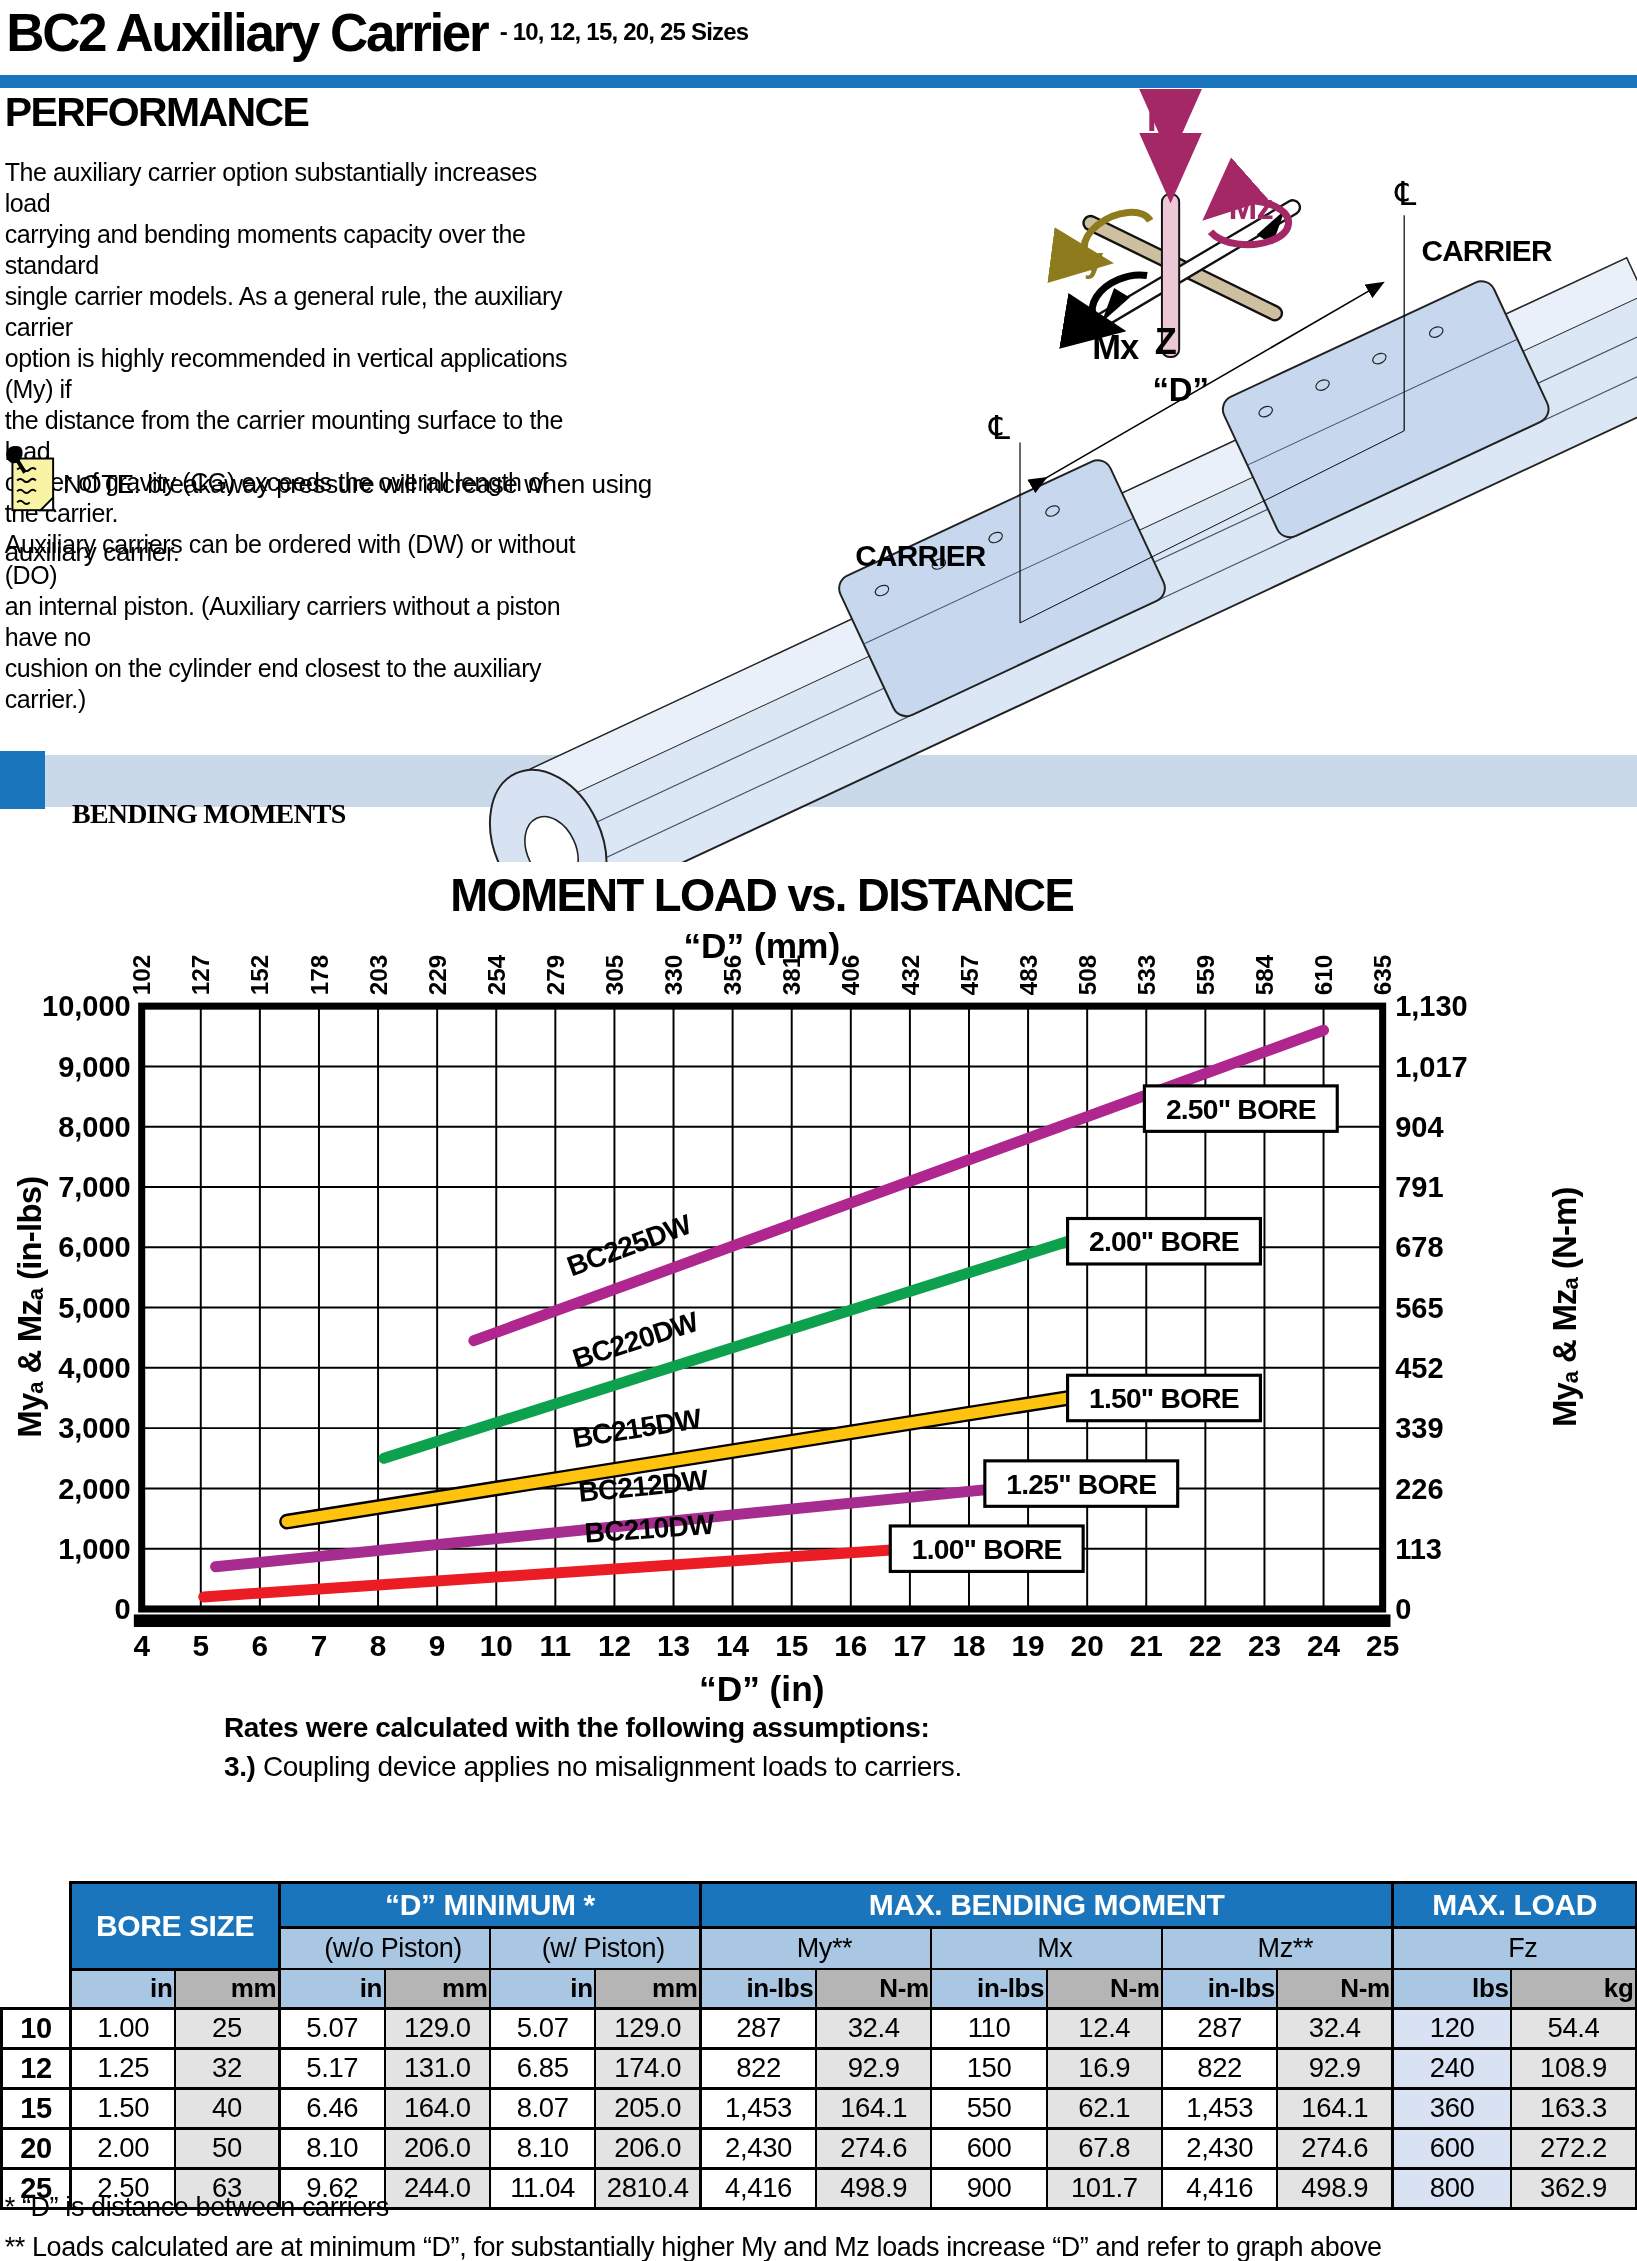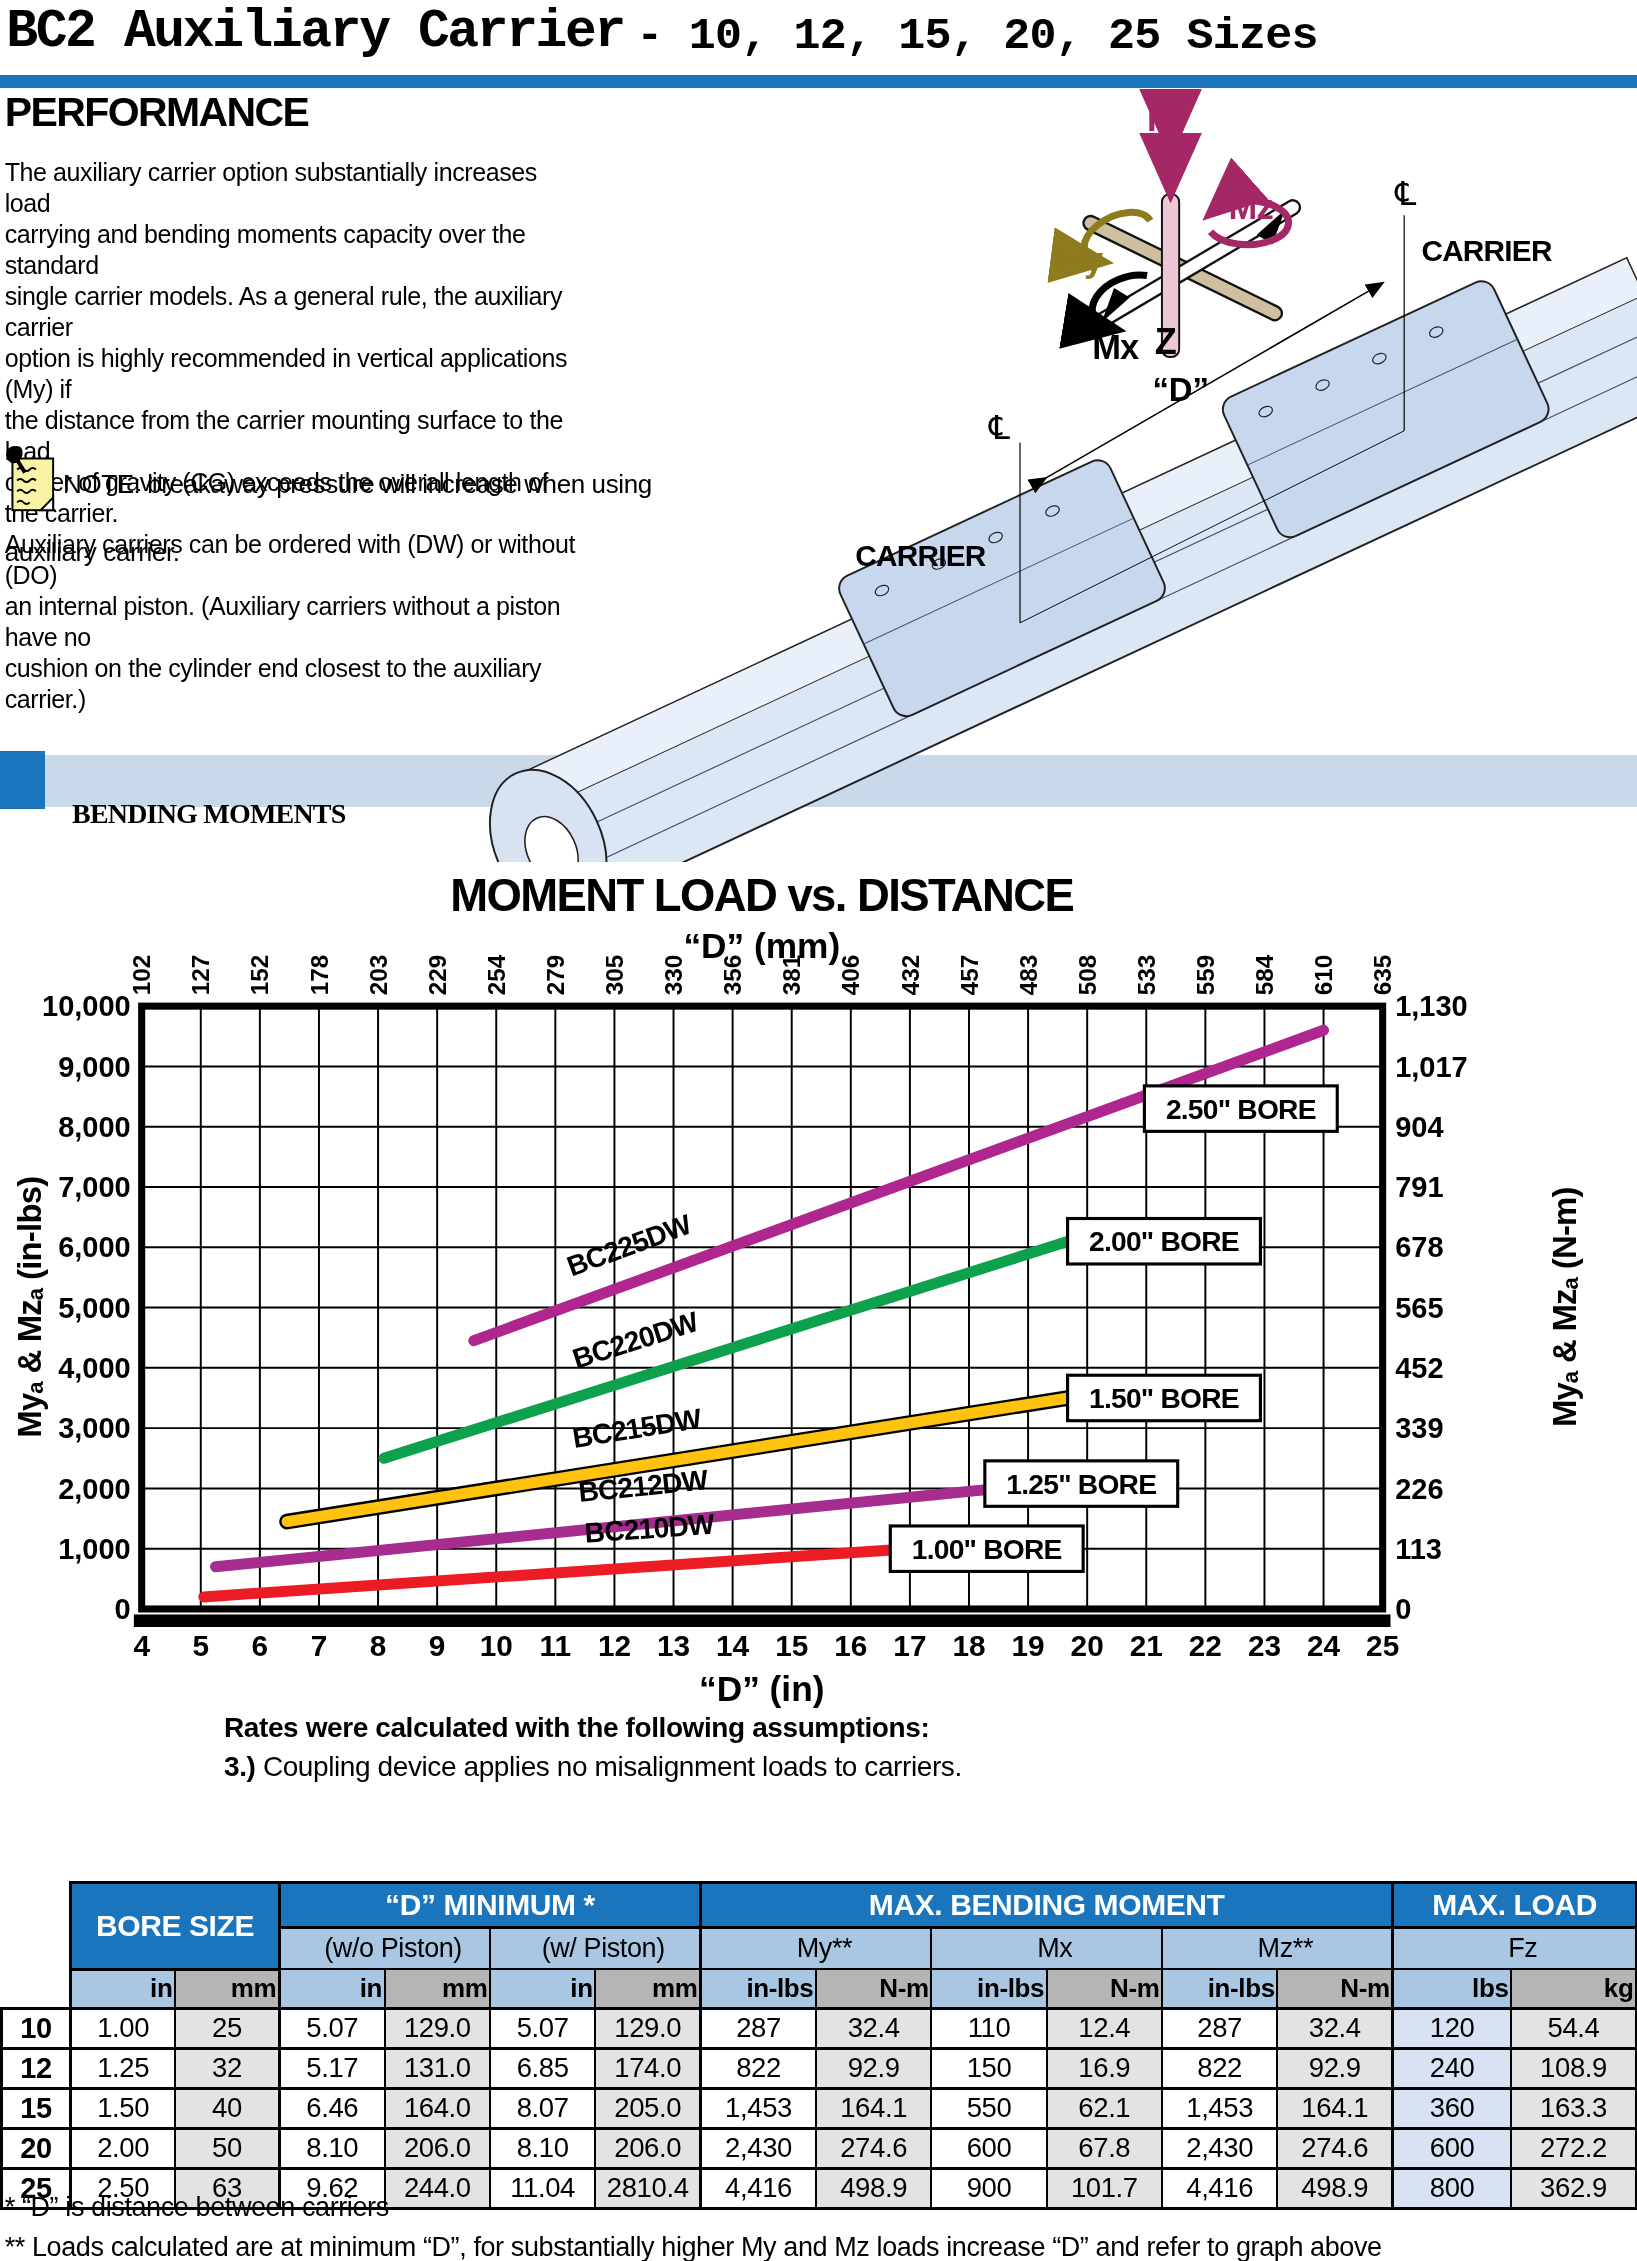--- a/index.html
+++ b/index.html
@@ -1,22 +1,22 @@
 <!DOCTYPE html>
 <html style="font-size:12.5px"><head>
 <meta charset="utf-8">
 <style>
   html,body{margin:0;padding:0;background:#fff;}
   #page{position:relative;width:1638px;height:2261px;background:#fff;overflow:hidden;
         font-family:"Liberation Sans","DejaVu Sans",sans-serif;color:#000;}
   .abs{position:absolute;}
   
-  #title-row{left:6.3px;top:1.6px;display:flex;align-items:flex-end;white-space:nowrap;font-family:Liberation Mono, monospace;}
+  #title-row{left:6.3px;top:1.6px;display:flex;align-items:center;white-space:nowrap;}
   #main-title{font-size:53px;font-weight:bold;letter-spacing:-2.4px;}
-  #title-suffix{font-size:45px;font-weight:bold;letter-spacing:-0.8px;margin-left:12.5px;}
+  #title-suffix{font-size:24px;font-weight:bold;letter-spacing:-0.8px;margin-left:12.5px;}
   #title-bar{left:0;top:75px;width:1638px;height:13.3px;background:#1B75BC;}
   #perf-head{left:4.7px;top:89px;font-size:41px;font-weight:bold;letter-spacing:-1.6px;}
   #intro{left:4.7px;top:157px;width:580px;font-size:25px;line-height:31px;letter-spacing:-0.4px;white-space:pre-line;}
   #note-line1{left:63px;top:469px;font-size:26px;letter-spacing:-0.4px;}
   #note-line2{left:4.7px;top:508px;font-size:26px;letter-spacing:-0.4px;margin-top:29px;}
   
   #bm-band{left:0;top:755px;width:1638px;height:52px;background:#C9D9EA;}
   #bm-square{left:0;top:751px;width:45px;height:58px;background:#1B75BC;}
   #bm-text{left:72px;top:798px;font-size:28px;font-weight:bold;letter-spacing:-0.8px;font-family:Liberation Serif, serif;}
   

